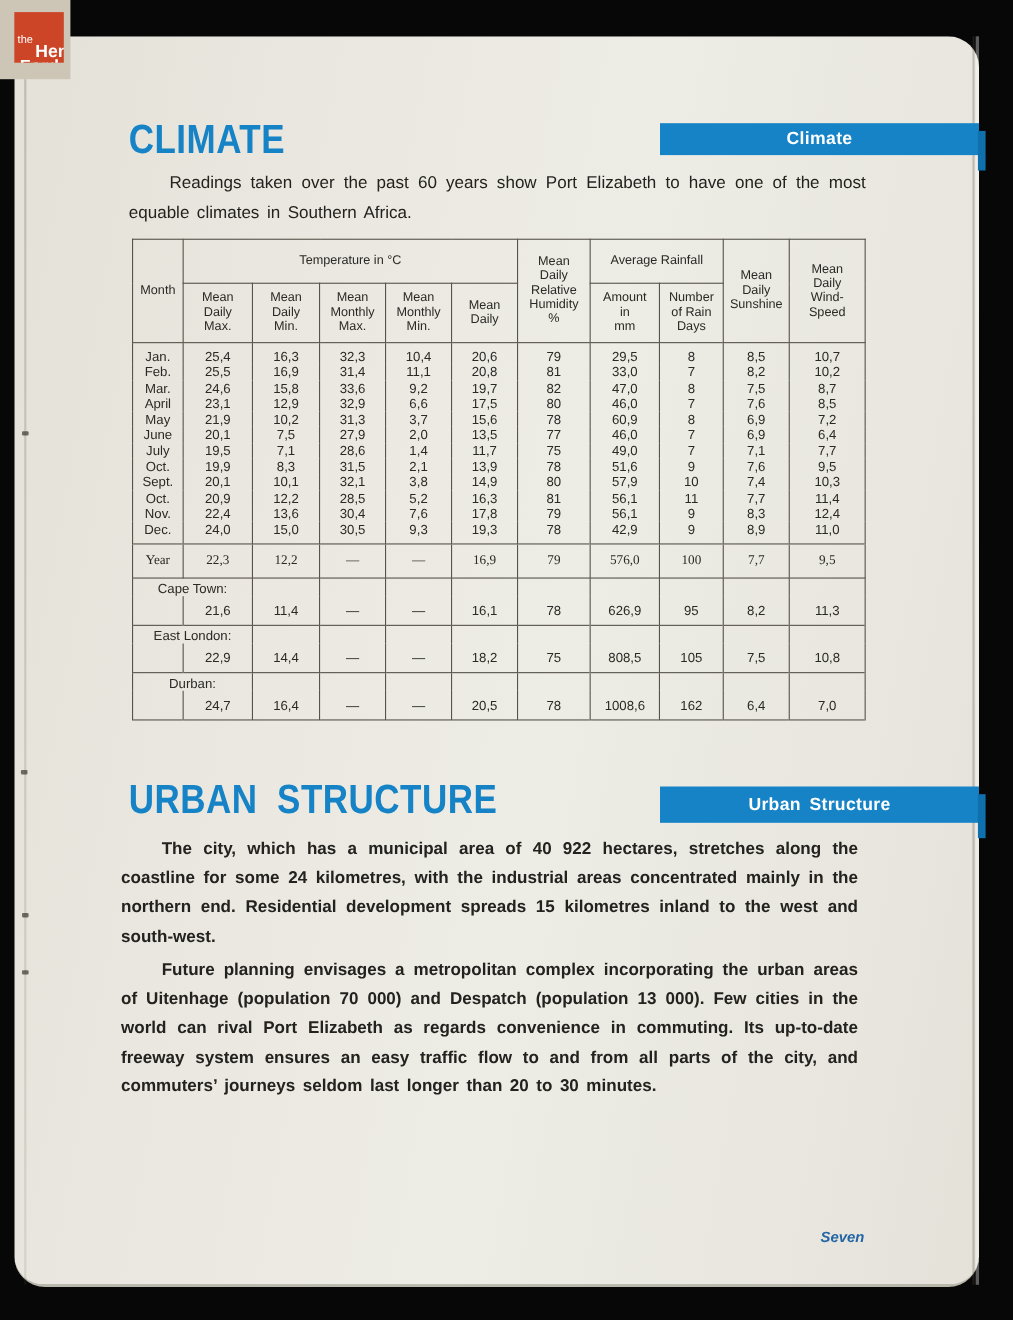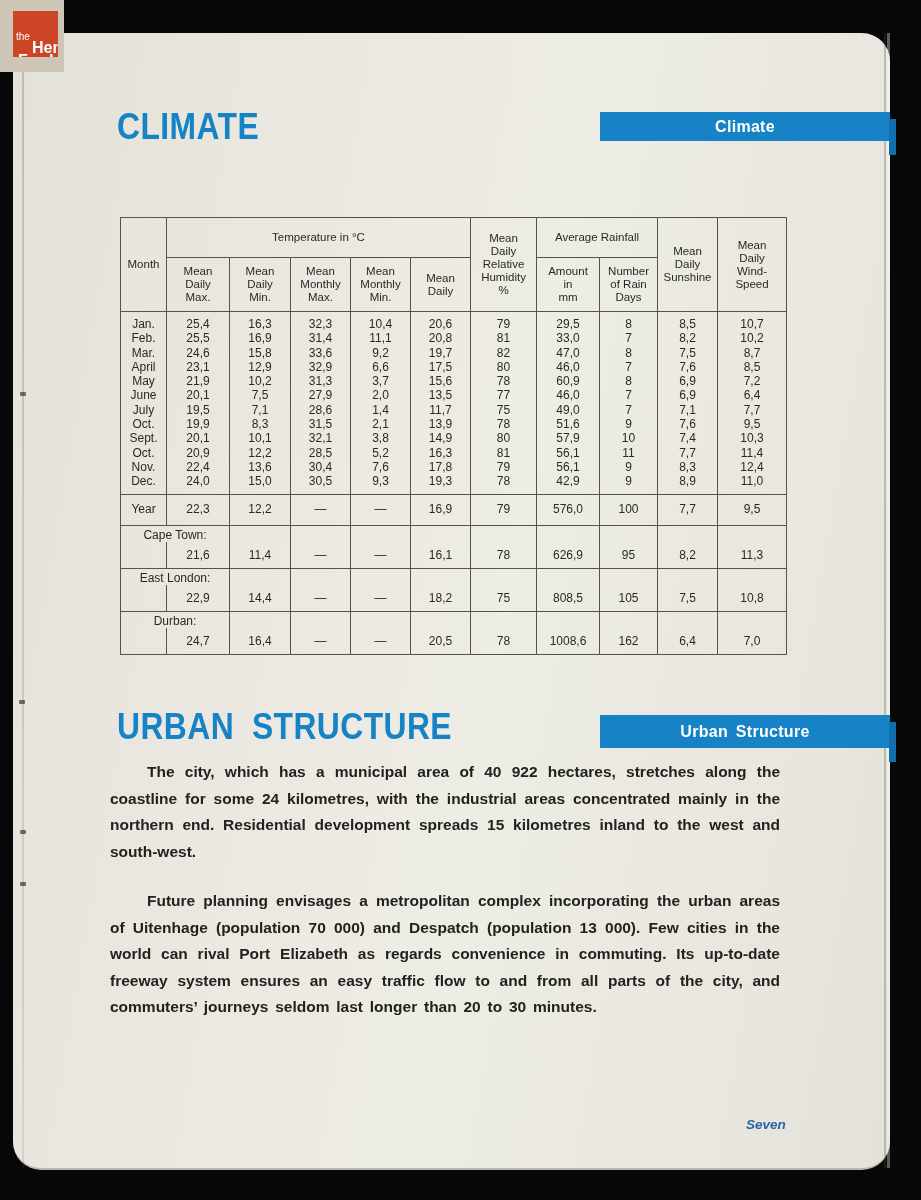--- a/index.html
+++ b/index.html
@@ -54,21 +54,21 @@
     display:flex;align-items:center;justify-content:center;
     font-weight:700;font-size:16px;letter-spacing:.3px;word-spacing:3px;
   }
   
   .body-text{
     position:absolute;margin:0;width:670px;
     font-size:15.5px;line-height:26.5px;color:#23221e;
     text-align:justify;word-spacing:2.5px;
   }
   .body-text p{margin:0;text-indent:37px;}
-  .body-text p + p{margin-top:23px;}
+  .body-text p + p{margin-top:4px;}
   
   .table-wrap{position:absolute;}
   table.climate{
     border-collapse:collapse;table-layout:fixed;width:666px;
     color:#2a2925;border:1px solid #56534a;
   }
   col.c0{width:46px}col.c1{width:63px}col.c2{width:61px}col.c3{width:60px}
   col.c4{width:60px}col.c5{width:60px}col.c6{width:66px}col.c7{width:63px}
   col.c8{width:58px}col.c9{width:60px}col.c10{width:69px}
   table.climate th,table.climate td{
@@ -80,21 +80,21 @@
     white-space:pre-line;vertical-align:middle;padding:2px 1px;
   }
   tr.h1{height:40px;}
   tr.h2{height:54px;}
   th.h-month{vertical-align:bottom;padding-bottom:9px;}
   table.climate tbody td{font-size:12px;line-height:14.3px;}
   tr.month-row td{border-top:none;border-bottom:none;height:14.3px;}
   tr.month-row.first td{padding-top:5px;}
   tr.month-row.last td{padding-bottom:5px;margin-top:32px;}
   td.month-cell{text-align:left;padding-left:5px;}
-  tr.year-row td{border-top:1px solid #56534a;border-bottom:1px solid #56534a;height:30px;}
+  tr.year-row td{border-top:1px solid #56534a;border-bottom:1px solid #56534a;height:30px;font-family:Liberation Serif, serif;}
   tr.city-label-row td{border-top:1px solid #56534a;height:14px;font-size:11.5px;vertical-align:top;padding-top:2px;}
   td.city-label{text-align:left;padding-left:4px;white-space:nowrap;}
   tr.city-value-row td{height:26px;vertical-align:middle;}
   
   .page-number{
     position:absolute;color:#2366a6;font-style:italic;font-weight:700;font-size:13.5px;
   }
 </style>
 </head>
 <body>
@@ -102,20 +102,23 @@
 <div class="page">
   <div class="crease"></div>
   <div class="stack-edge"></div>
   <div class="stack-edge2"></div>
 
   <h1 class="section-heading" style="left:104px;top:76px;">CLIMATE</h1>
   <div class="tab" style="left:587px;top:79px;width:290px;height:29px;">
     <span>Climate</span>
   </div>
 
+  <div class="body-text" style="left:104px;top:121px;">
+    <p>Readings taken over the past 60 years show Port Elizabeth to have one of the most equable climates in Southern Africa.</p>
+  </div>
 
   <div class="table-wrap" style="left:107px;top:184px;">
     <table class="climate">
       <colgroup>
         <col class="c0">
           <col class="c1">
           <col class="c2">
           <col class="c3">
           <col class="c4">
         <col class="c5">

